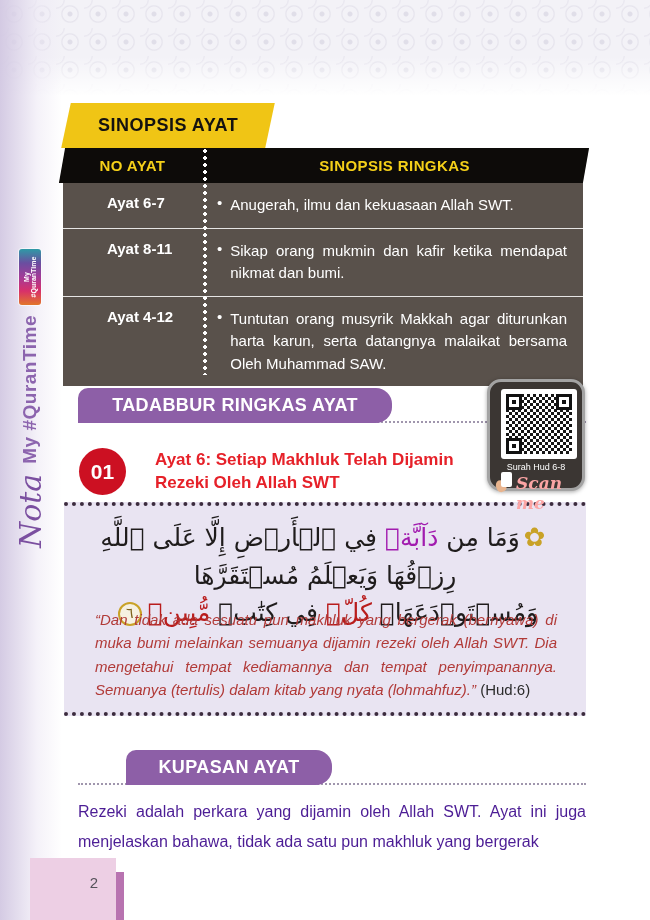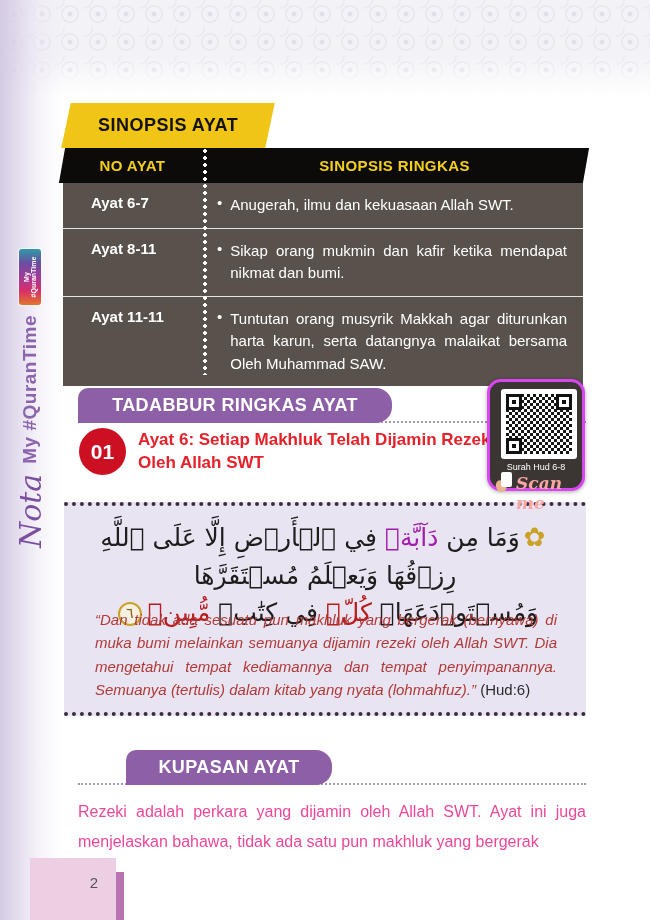--- a/index.html
+++ b/index.html
@@ -56,21 +56,21 @@
   }
   .syn-header-bar .cols { position:absolute; inset:0; transform:skewX(10deg); display:flex; }
   .col-no    { width:141px; display:flex; align-items:center; justify-content:center; }
   .col-ring  { flex:1; display:flex; align-items:center; justify-content:center; }
   .syn-header-bar .hdr { color:#f5d019; font-weight:bold; font-size:15px; letter-spacing:.4px; }
 
   
   .syn-table { position:absolute; left:63px; top:183px; width:520px; background:#59514b; }
   .syn-row { display:flex; border-bottom:1px solid rgba(255,255,255,.85); }
   .syn-row:last-child { border-bottom:none; }
-  .syn-cell-ayat { width:140px; padding:11px 8px 11px 28px; color:#ffffff; font-weight:bold; font-size:15px; }
+  .syn-cell-ayat { width:140px; padding:11px 8px 11px 44px; color:#ffffff; font-weight:bold; font-size:15px; }
   .syn-cell-text { flex:1; padding:11px 16px 11px 14px; color:#ffffff; font-size:15px; display:flex; gap:8px; }
   .syn-cell-text .bullet { flex:0 0 auto; }
   .syn-cell-text p { text-align:justify; line-height:1.5; }
   .table-divider {
     position:absolute; left:203px; top:148px; width:4px; height:227px; z-index:3;
     background-image:radial-gradient(circle at 2px 3px, #ffffff 1.6px, transparent 1.9px);
     background-size:4px 7px;
   }
 
   
@@ -81,32 +81,32 @@
     color:#ffffff; font-weight:bold; font-size:18px; letter-spacing:.4px;
     z-index:2;
   }
   .ph-tadabbur { left:78px; top:388px; width:314px; }
   .ph-kupasan  { left:78px; top:750px; width:206px;margin-left:48px; }
   .fine-dots { position:absolute; height:0; border-top:2px dotted #a096ad; z-index:1; }
   .fd-tadabbur { left:78px; top:421px; width:508px; }
   .fd-kupasan  { left:78px; top:783px; width:508px; }
 
   
-  .point-row { position:absolute; left:79px; top:428px; width:420px; display:flex; align-items:center; gap:12px; }
+  .point-row { position:absolute; left:79px; top:448px; width:420px; display:flex; align-items:center; gap:29px;justify-content:center; }
   .point-num {
     width:47px; height:47px; border-radius:50%; background:#cc1022; flex:0 0 auto;
     display:flex; align-items:center; justify-content:center;
     color:#ffffff; font-weight:bold; font-size:21px;
   }
   .point-title { color:#e62129; font-weight:bold; font-size:17px; line-height:1.3; width:360px; }
 
   
   .qr-box {
     position:absolute; left:487px; top:379px; width:98px; height:112px; z-index:4;
-    background:#3b3633; border:3px solid #d946ef; border-radius:14px;
+    background:#3b3633; border:3px solid #a3a3a3; border-radius:14px;
     box-shadow:0 1px 4px rgba(0,0,0,.35);
   }
   .qr-code {
     position:absolute; left:11px; top:7px; width:76px; height:70px;
     background:#ffffff; border-radius:3px; padding:5px;
   }
   .qr-noise {
     position:relative; width:100%; height:100%;
     background:repeating-conic-gradient(#161616 0% 25%, #ffffff 0% 50%);
     background-size:6px 6px;
@@ -141,21 +141,21 @@
   .translation {
     position:absolute; left:31px; top:102px; width:462px;
     font-size:15px; font-weight:normal; font-style:italic; color:#b13a38;
     text-align:justify; line-height:1.55;
   }
   .translation .ref { color:#2c2c2c; font-style:normal; }
 
   
   .kupasan-body {
     position:absolute; left:78px; top:797px; width:508px;
-    font-size:16px; color:#ec4899; line-height:1.9; text-align:justify;
+    font-size:16px; color:#4c1d95; line-height:1.9; text-align:justify;
   }
 
   
   .page-box { position:absolute; left:30px; top:858px; width:86px; height:62px; background:#edcfe4; }
   .page-box .num { position:absolute; right:18px; top:16px; font-size:15px; color:#55525a; }
   .page-stripe { position:absolute; left:116px; top:872px; width:8px; height:48px; background:#b873b0; }
 </style>
 </head>
 <body>
 
@@ -198,21 +198,21 @@
       </div>
     </div>
     <div class="syn-row">
       <div class="syn-cell-ayat">Ayat 8-11</div>
       <div class="syn-cell-text">
         <span class="bullet">•</span>
         <p>Sikap orang mukmin dan kafir ketika mendapat nikmat dan bumi.</p>
       </div>
     </div>
     <div class="syn-row">
-      <div class="syn-cell-ayat">Ayat 11-11</div>
+      <div class="syn-cell-ayat">Ayat 4-12</div>
       <div class="syn-cell-text">
         <span class="bullet">•</span>
         <p>Tuntutan orang musyrik Makkah agar diturunkan harta karun, serta datangnya malaikat bersama Oleh Muhammad SAW.</p>
       </div>
     </div>
   </div>
   <div class="table-divider"></div>
 
   <div class="purple-header ph-tadabbur">
     <span>TADABBUR RINGKAS AYAT</span>

